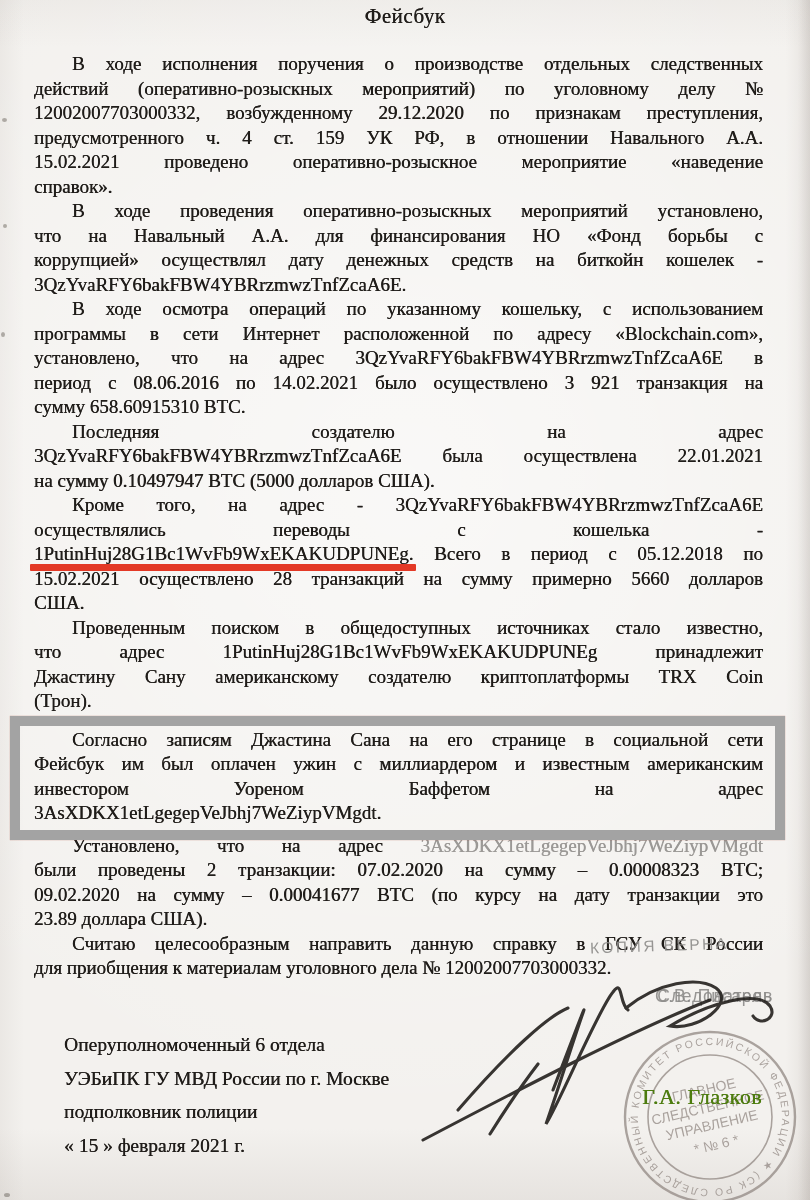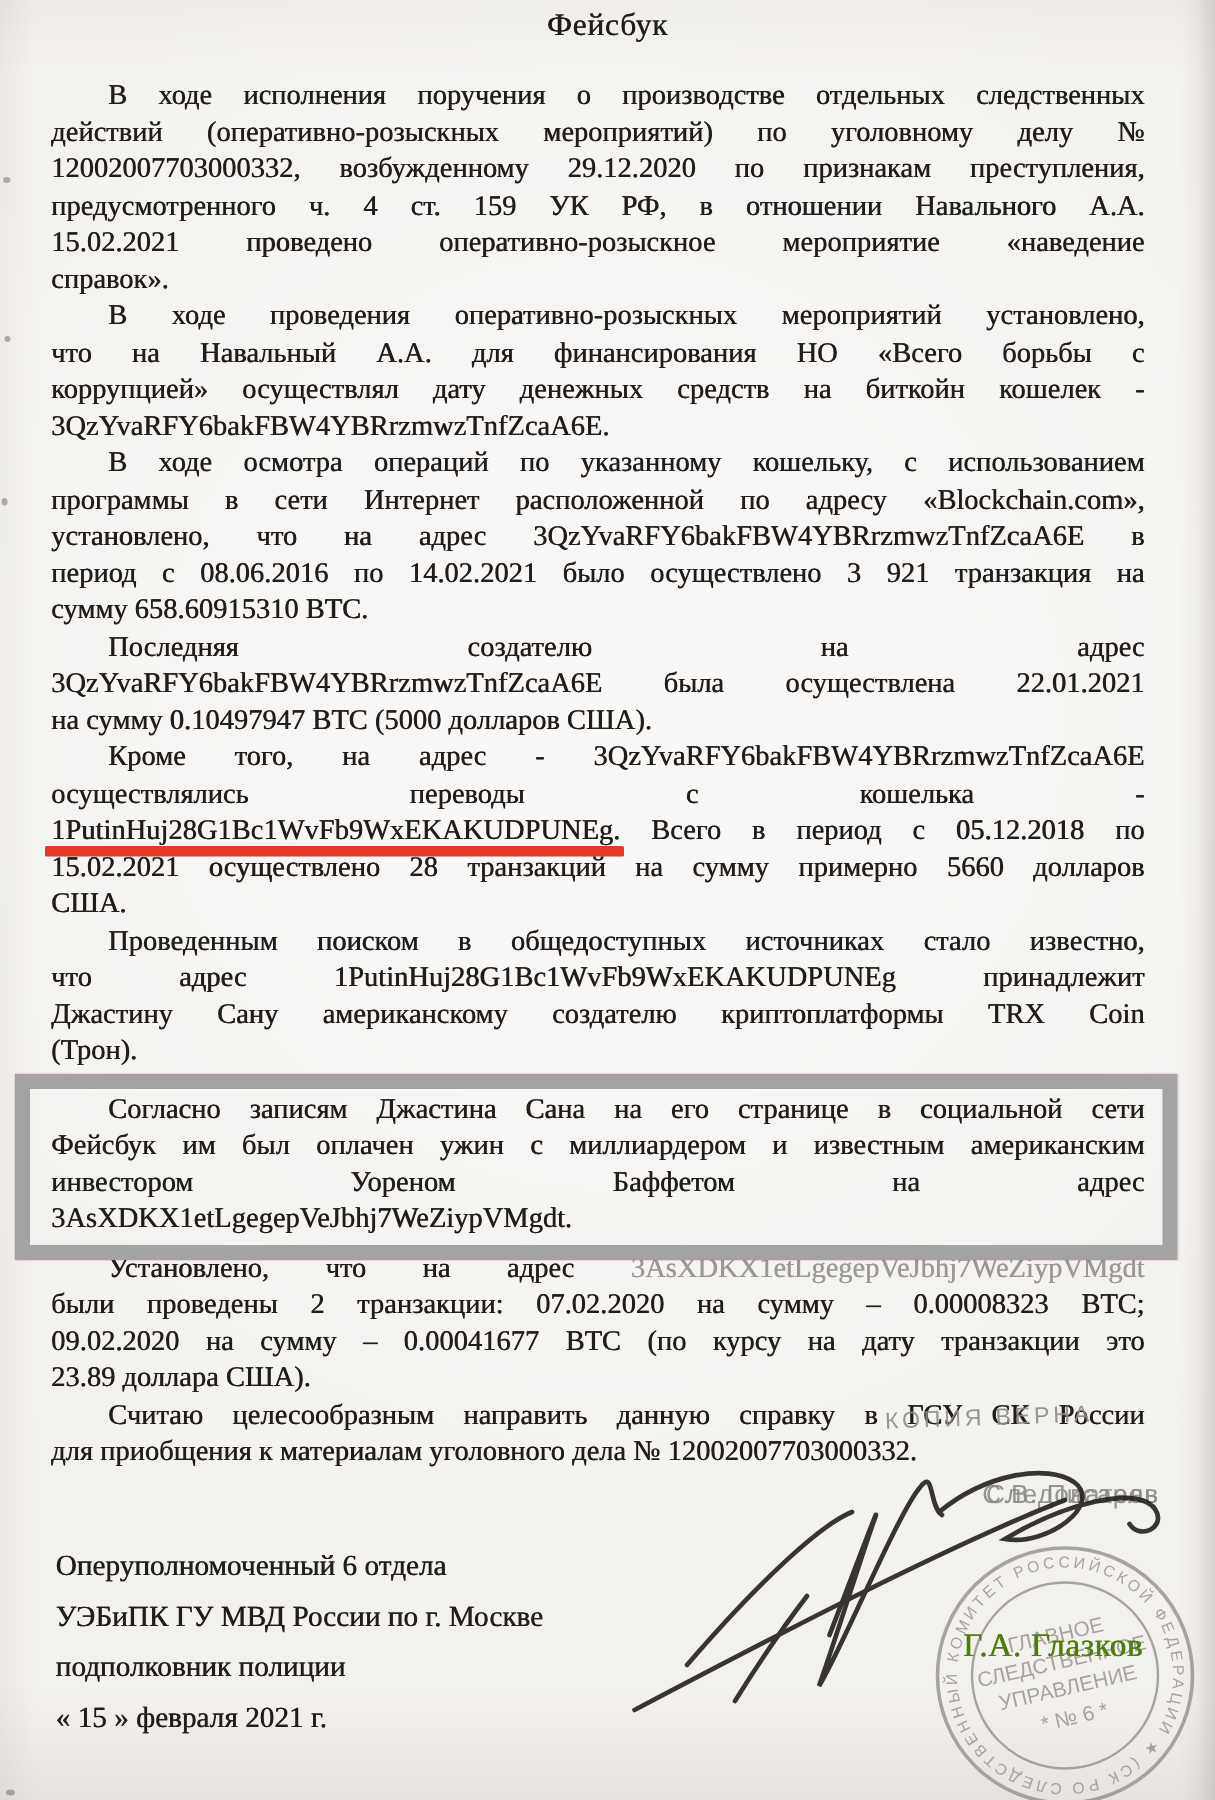--- a/index.html
+++ b/index.html
@@ -40,21 +40,21 @@
   }
   .fade{opacity:.42;filter:blur(.4px);}
   .graystamp{
     position:absolute;font-family:"Liberation Sans", sans-serif;color:#8d8c8a;
     opacity:.9;
   }
   .kopiya{left:590px;top:937px;font-size:15.5px;letter-spacing:2.5px;transform:rotate(-2deg);}
   .sled{left:560px;top:963px;width:213px;text-align:right;font-size:17.5px;letter-spacing:.8px;margin-top:23px;}
   .pisarev{left:560px;top:986px;width:213px;text-align:right;font-size:17.5px;letter-spacing:.8px;}
   .footer{
-    position:absolute;left:37px;top:1028px;
+    position:absolute;left:64px;top:1028px;
     font-size:19.5px;line-height:33.5px;
     text-shadow:.35px 0 0 currentColor;
   }
   .approver{
     position:absolute;left:642px;top:1084px;font-size:22px;color:#4d7c0f;
     text-shadow:.4px 0 0 currentColor;letter-spacing:.5px;white-space:nowrap;z-index:6;
   }
   .stamp{position:absolute;left:621px;top:1028px;width:178px;height:178px;opacity:.82;z-index:4;}
   .sig{position:absolute;left:398px;top:968px;width:404px;height:200px;z-index:5;}
   .speck{position:absolute;background:#6d675f;border-radius:50%;opacity:.5;}
@@ -70,21 +70,21 @@
     <div class="para">
       <div class="line just ind"><span>В ходе исполнения поручения о производстве отдельных следственных</span></div>
       <div class="line just"><span>действий (оперативно-розыскных мероприятий) по уголовному делу №</span></div>
       <div class="line just"><span>12002007703000332, возбужденному 29.12.2020 по признакам преступления,</span></div>
       <div class="line just"><span>предусмотренного ч. 4 ст. 159 УК РФ, в отношении Навального А.А.</span></div>
       <div class="line just"><span>15.02.2021 проведено оперативно-розыскное мероприятие «наведение</span></div>
       <div class="line"><span>справок».</span></div>
     </div>
     <div class="para">
       <div class="line just ind"><span>В ходе проведения оперативно-розыскных мероприятий установлено,</span></div>
-      <div class="line just"><span>что на Навальный А.А. для финансирования НО «Всего борьбы с</span></div>
+      <div class="line just"><span>что на Навальный А.А. для финансирования НО «Фонд борьбы с</span></div>
       <div class="line just"><span>коррупцией» осуществлял дату денежных средств на биткойн кошелек -</span></div>
       <div class="line"><span>3QzYvaRFY6bakFBW4YBRrzmwzTnfZcaA6E.</span></div>
     </div>
     <div class="para">
       <div class="line just ind"><span>В ходе осмотра операций по указанному кошельку, с использованием</span></div>
       <div class="line just"><span>программы в сети Интернет расположенной по адресу «Blockchain.com»,</span></div>
       <div class="line just"><span>установлено, что на адрес 3QzYvaRFY6bakFBW4YBRrzmwzTnfZcaA6E в</span></div>
       <div class="line just"><span>период с 08.06.2016 по 14.02.2021 было осуществлено 3 921 транзакция на</span></div>
       <div class="line"><span>сумму 658.60915310 BTC.</span></div>
     </div>

